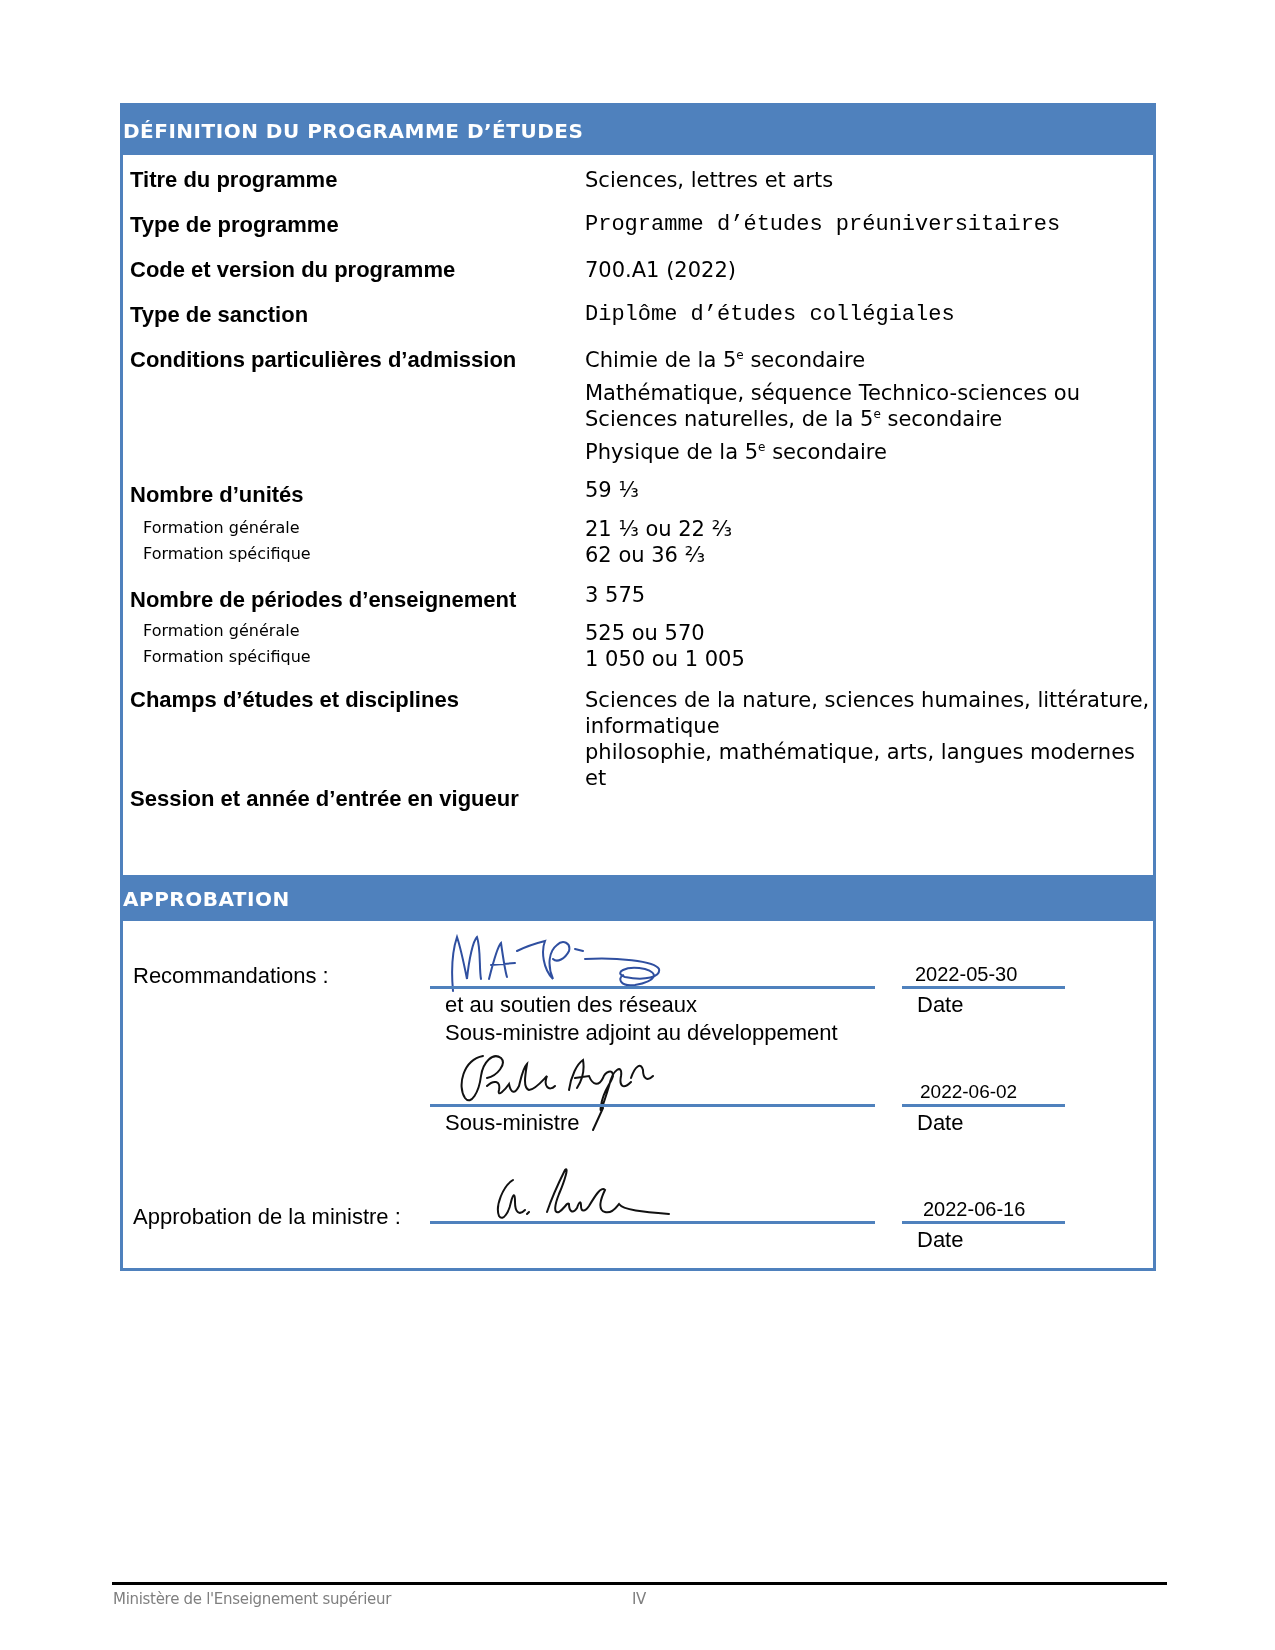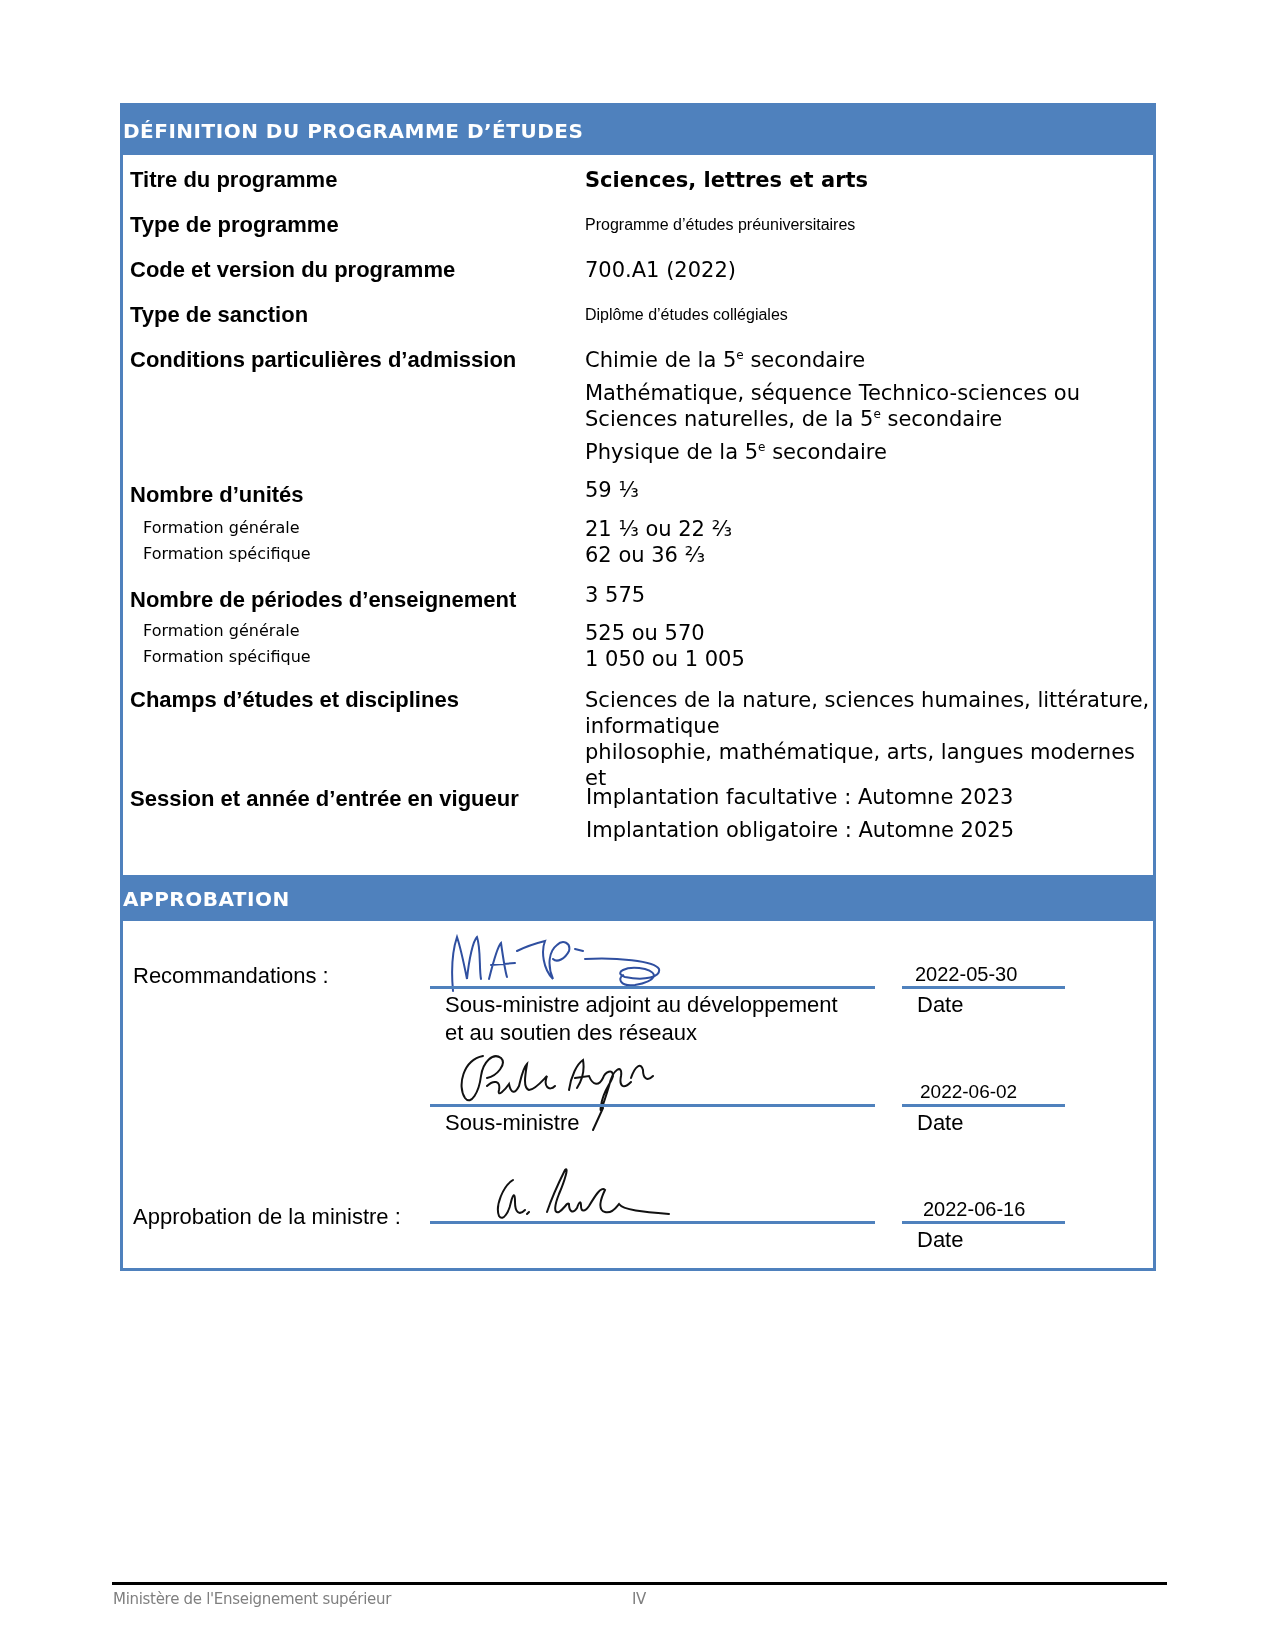--- a/index.html
+++ b/index.html
@@ -34,21 +34,21 @@
   .sublabel {
     position: absolute; left: 20px;
     font-family: "DejaVu Sans", sans-serif;
     font-size: 16px; color: #000; line-height: 26px;
   }
   .value {
     position: absolute; left: 462px;
     font-family: "DejaVu Sans", sans-serif;
     font-size: 21px; color: #000; line-height: 26px;
   }
-  .value.arial { font-family: Liberation Sans, sans-serif; font-size: 16px; }
+  .value.arial { font-family: Liberation Mono, monospace; font-size: 22px; }
   .value sup { font-size: 12px; vertical-align: 8px; line-height: 0; }
 
   .appro-body { position: relative; height: 347px; }
   .appro-label {
     position: absolute; left: 10px;
     font-family: "Liberation Sans", sans-serif; font-size: 22px; color: #000;
   }
   .sig-line { position: absolute; height: 3px; background: #4f81bd; }
   .sig-caption {
     position: absolute; font-family: "Liberation Sans", sans-serif;
@@ -70,21 +70,21 @@
 </head>
 <body>
 
 <div class="page">
 
   <div class="box" style="top:103px;">
     <div class="section-header">DÉFINITION DU PROGRAMME D’ÉTUDES</div>
     <div class="def-body">
 
       <div class="label" style="top:12px;">Titre du programme</div>
-      <div class="value" style="top:12px;font-weight:bold;">Sciences, lettres et arts</div>
+      <div class="value" style="top:12px;">Sciences, lettres et arts</div>
 
       <div class="label" style="top:57px;">Type de programme</div>
       <div class="value arial" style="top:57px;">Programme d’études préuniversitaires</div>
 
       <div class="label" style="top:102px;">Code et version du programme</div>
       <div class="value" style="top:102px;">700.A1 (2022)</div>
 
       <div class="label" style="top:147px;">Type de sanction</div>
       <div class="value arial" style="top:147px;">Diplôme d’études collégiales</div>
 
@@ -111,37 +111,33 @@
       <div class="value" style="top:491px;">1 050 ou 1 005</div>
 
       <div class="label" style="top:532px;">Champs d’études et disciplines</div>
       <div class="value" style="top:532px;">
         <div>Sciences de la nature, sciences humaines, littérature,</div>
         <div>informatique</div>
         <div>philosophie, mathématique, arts, langues modernes et</div>
       </div>
 
       <div class="label" style="top:631px;">Session et année d’entrée en vigueur</div>
-      <div class="value" style="top:629px; left:463px;">
-        <div>Implantation facultative : Automne 2023</div>
-        <div style="margin-top:7px;">Implantation obligatoire : Automne 2025</div>
-      </div>
     </div>
 
     <div class="section-header" style="height:46px; line-height:48px;">APPROBATION</div>
     <div class="appro-body">
       <div class="appro-label" style="top:42px;">Recommandations :</div>
 
       <svg class="signature" style="left:322px; top:8px;" width="250" height="70" viewBox="0 0 250 70">
         <path d="M8 62 C6 40 8 20 12 8 C16 20 20 40 22 50 C24 30 28 12 32 8 C36 20 34 40 36 50 M44 50 C48 34 52 18 56 14 C58 28 60 42 62 48 M46 36 L70 34 M72 22 C80 18 92 14 100 12 C96 22 98 40 108 50 C102 36 104 22 112 16 C118 10 126 14 124 22 C120 30 112 34 108 30 M130 20 L138 22 M140 30 C170 28 210 32 214 40 C216 48 200 52 180 48 C168 44 180 36 200 40 C214 44 212 52 190 56 C176 58 172 50 178 46" fill="none" stroke="#2f4fa0" stroke-width="2" stroke-linecap="round"></path>
       </svg>
       <div class="sig-line" style="left:307px; top:65px; width:445px;"></div>
       <div class="sig-caption" style="left:322px; top:70px;">
+        <div>et au soutien des réseaux</div>
         <div>Sous-ministre adjoint au développement</div>
-        <div>et au soutien des réseaux</div>
       </div>
       <div class="date-val" style="left:792px; top:42px;">2022-05-30</div>
       <div class="sig-line" style="left:779px; top:65px; width:163px;"></div>
       <div class="sig-caption" style="left:794px; top:70px;">Date</div>
 
       <svg class="signature" style="left:330px; top:125px;" width="240" height="85" viewBox="0 0 240 85">
         <path d="M30 10 C10 14 4 40 12 52 C18 60 26 46 28 30 C30 16 40 6 48 12 C54 18 44 30 34 32 M34 40 C40 34 48 34 46 44 C44 52 52 44 56 38 C58 48 62 48 66 40 C68 32 70 22 74 18 C72 30 70 42 76 44 C82 44 90 34 94 30 C90 40 96 46 102 40 M116 44 C118 30 124 18 130 14 C132 26 128 36 124 42 M122 32 L136 30 C140 40 146 40 150 32 C152 26 160 22 160 30 C158 38 150 44 148 60 C146 70 150 60 156 40 C160 22 170 18 168 30 C166 40 170 44 178 36 M178 32 C182 20 188 16 190 24 C190 32 194 36 200 30 M150 62 L140 84" fill="none" stroke="#111111" stroke-width="2" stroke-linecap="round"></path>
       </svg>
       <div class="sig-line" style="left:307px; top:183px; width:445px;"></div>
       <div class="sig-caption" style="left:322px; top:188px;">Sous-ministre</div>

